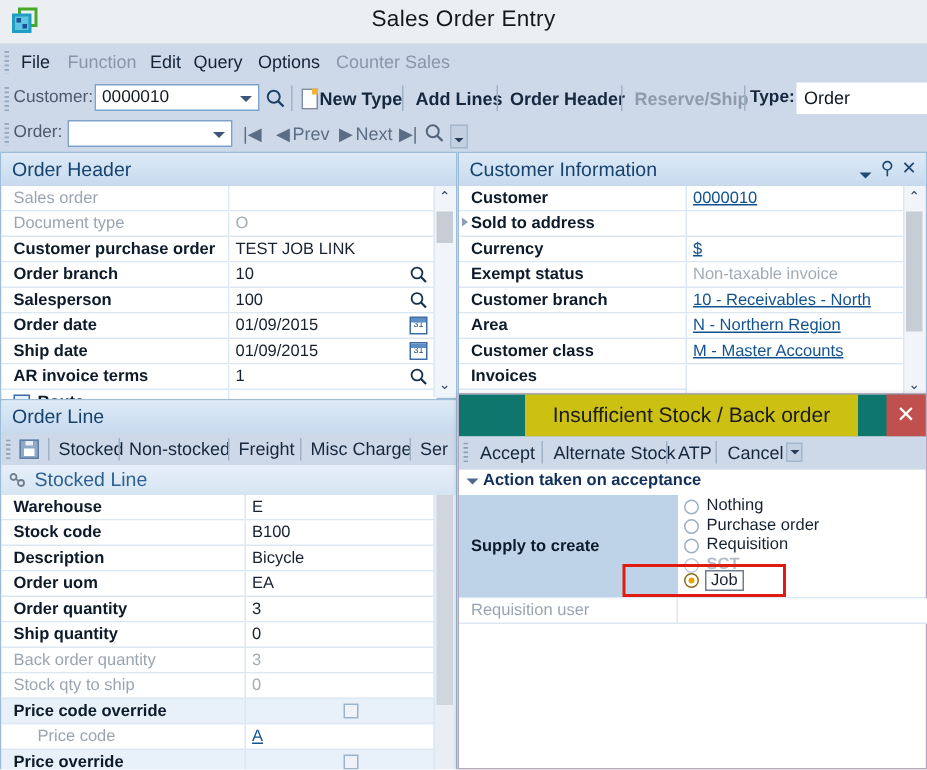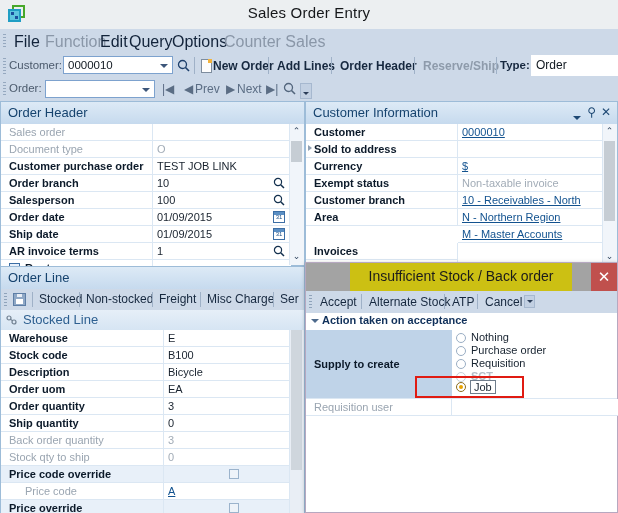--- a/index.html
+++ b/index.html
@@ -33,21 +33,21 @@
     background:#cdd9e8;
     border-bottom:1px solid #b9c8db;
   }
   .grip{
     position:absolute;left:3px;top:5px;width:3px;height:15px;
     background-image:linear-gradient(#8fa3ba 1px,transparent 1px);
     background-size:3px 3px;opacity:.9;
   }
   .menu-item{
     position:absolute;top:4px;height:17px;line-height:17px;
-    font-size:16px;color:#12233a;padding:0 4px;cursor:default;
+    font-size:12px;color:#12233a;padding:0 4px;cursor:default;
   }
   .menu-item.disabled{color:#8a97a8;}
 
   
   .toolbar1{
     position:absolute;left:0;top:54px;width:618px;height:24px;
     background:#cdd9e8;border-bottom:1px solid #bac9dc;
   }
   .tb-label{
     position:absolute;top:5px;font-size:11.5px;color:#4b5a6c;
@@ -180,21 +180,21 @@
   .link-ic{position:absolute;left:5px;top:5px;width:11px;height:10px;}
 
   
   .dlg{
     position:absolute;background:#ffffff;
     border:1px solid #b6a8c0;box-sizing:border-box;
     box-shadow:0 1px 4px rgba(0,0,0,.25);
   }
   .dlg-titlebar{
     position:absolute;left:0;top:0;right:0;height:28px;
-    background:#a3a3a3;
+    background:#0f766e;
   }
   .dlg-title-hl{
     position:absolute;top:0;height:28px;background:#ccc013;
   }
   .dlg-title-text{
     position:absolute;left:0;top:5px;width:100%;text-align:center;
     font-size:14px;color:#1b1b1b;
   }
   .dlg-close{
     position:absolute;top:0;width:26px;height:28px;background:#c0504d;
@@ -282,21 +282,21 @@
       <span class="cval">0000010</span>
       <span class="carrow"></span>
     </div>
     <div class="magnifier" style="left:177px;top:5px;">
       <svg width="13" height="13" viewBox="0 0 13 13">
           <circle cx="5.5" cy="5.5" r="4" fill="none" stroke="#1d3f6b" stroke-width="1.3"></circle>
           <line x1="8.5" y1="8.5" x2="12" y2="12" stroke="#1d3f6b" stroke-width="1.6"></line>
         </svg>
     </div>
     <div class="sep" style="left:194px;"></div>
-    <div class="tb-btn" style="left:199px;padding-left:14px;">New Order</div>
+    <div class="tb-btn" style="left:199px;padding-left:14px;">New Type</div>
     <div style="position:absolute;left:201px;top:5px;width:9px;height:12px;background:#fdfdfd;border:1px solid #7e8d9e;">
       <div style="position:absolute;right:-1px;top:-1px;width:4px;height:4px;background:#f2b33d;"></div>
     </div>
     <div class="sep" style="left:268px;"></div>
     <div class="tb-btn" style="left:272px;">Add Lines</div>
     <div class="sep" style="left:331px;"></div>
     <div class="tb-btn" style="left:335px;">Order Header</div>
     <div class="sep" style="left:414px;"></div>
     <div class="tb-btn disabled" style="left:418px;">Reserve/Ship</div>
     <div class="sep" style="left:496px;"></div>
@@ -434,20 +434,21 @@
       </div>
       <div class="frow" style="top:68px;width:298px;">
         <div class="flabel lbl-bold" style="width:152px;">Customer branch</div>
         <div class="fvalue val-link" style="left:152px;width:146px;">10 - Receivables - North</div>
       </div>
       <div class="frow" style="top:85px;width:298px;">
         <div class="flabel lbl-bold" style="width:152px;">Area</div>
         <div class="fvalue val-link" style="left:152px;width:146px;">N - Northern Region</div>
       </div>
       <div class="frow" style="top:102px;width:298px;">
+        <div class="flabel lbl-bold" style="width:152px;">Customer class</div>
         <div class="fvalue val-link" style="left:152px;width:146px;">M - Master Accounts</div>
       </div>
       <div class="frow" style="top:119px;width:298px;">
         <div class="flabel lbl-bold" style="width:152px;">Invoices</div>
       </div>
       <div class="frow" style="top:136px;width:298px;">
         <div class="flabel lbl-bold" style="width:152px;">Credit information</div>
         <div class="tri" style="left:2px;top:4px;border-left-color:#8fa0b3;border-top-width:3.5px;border-bottom-width:3.5px;border-left-width:4px;"></div>
         <div class="fvalue val-norm" style="left:152px;width:146px;"></div>
       </div>

